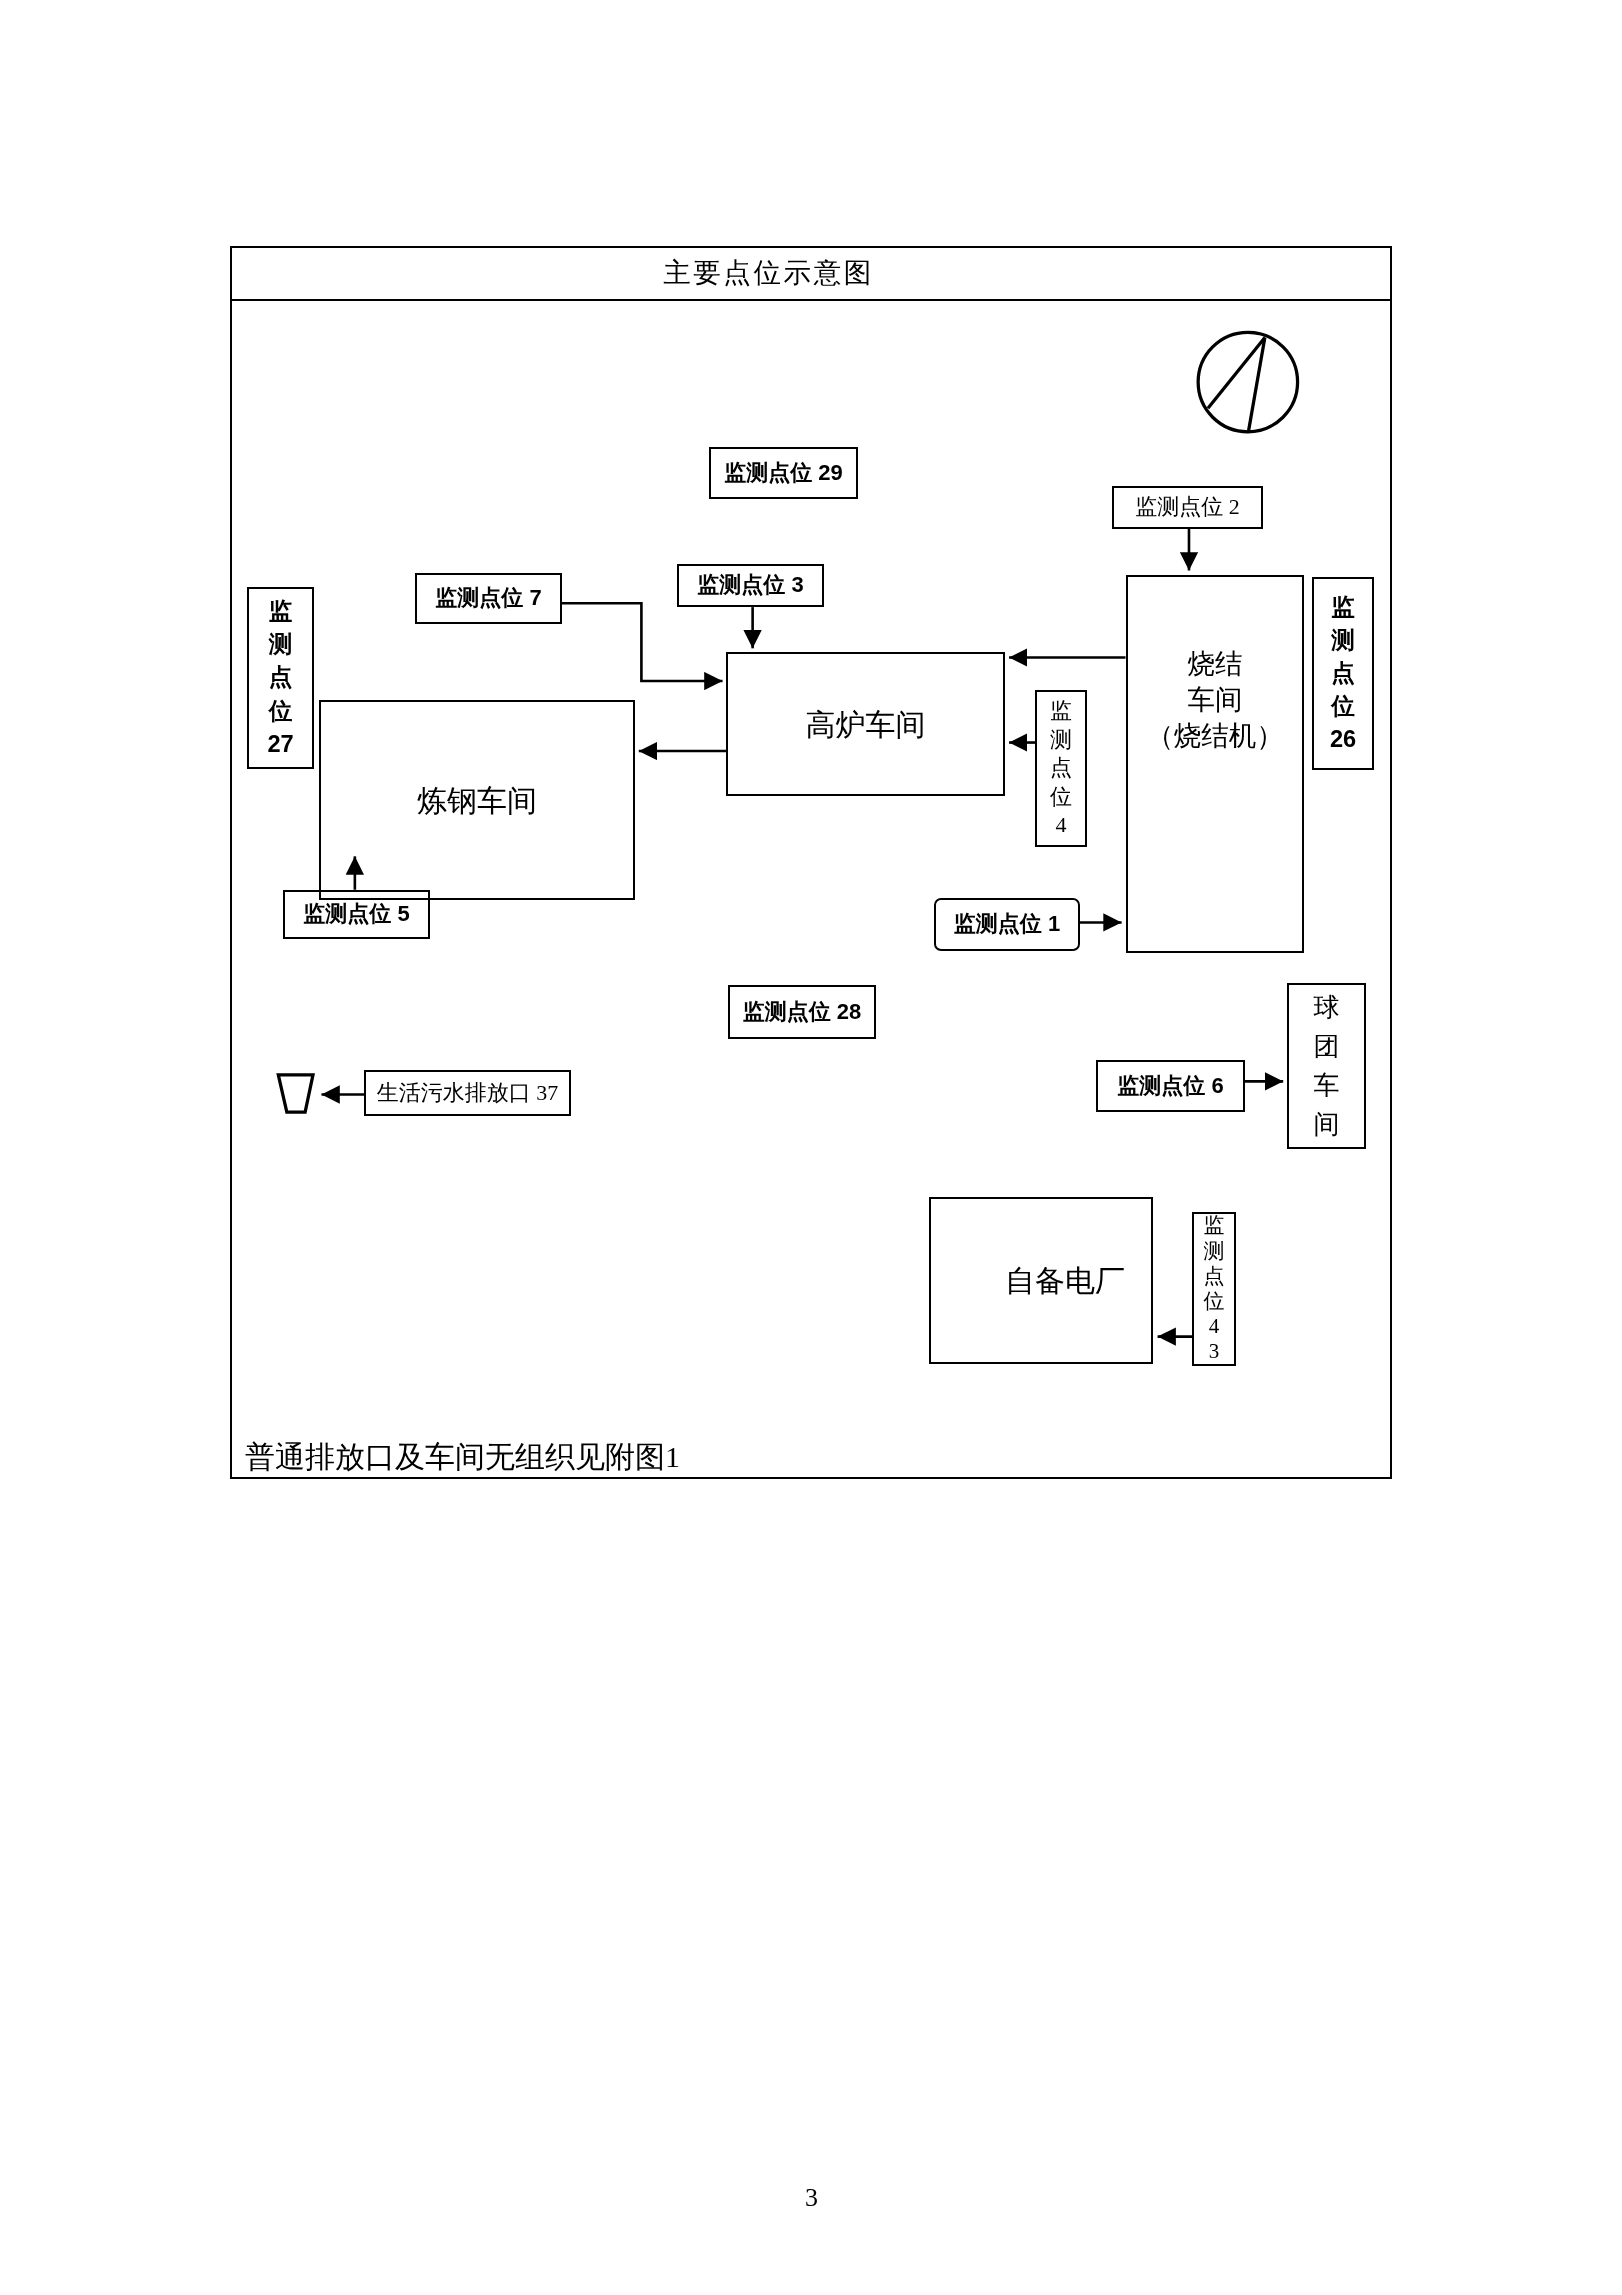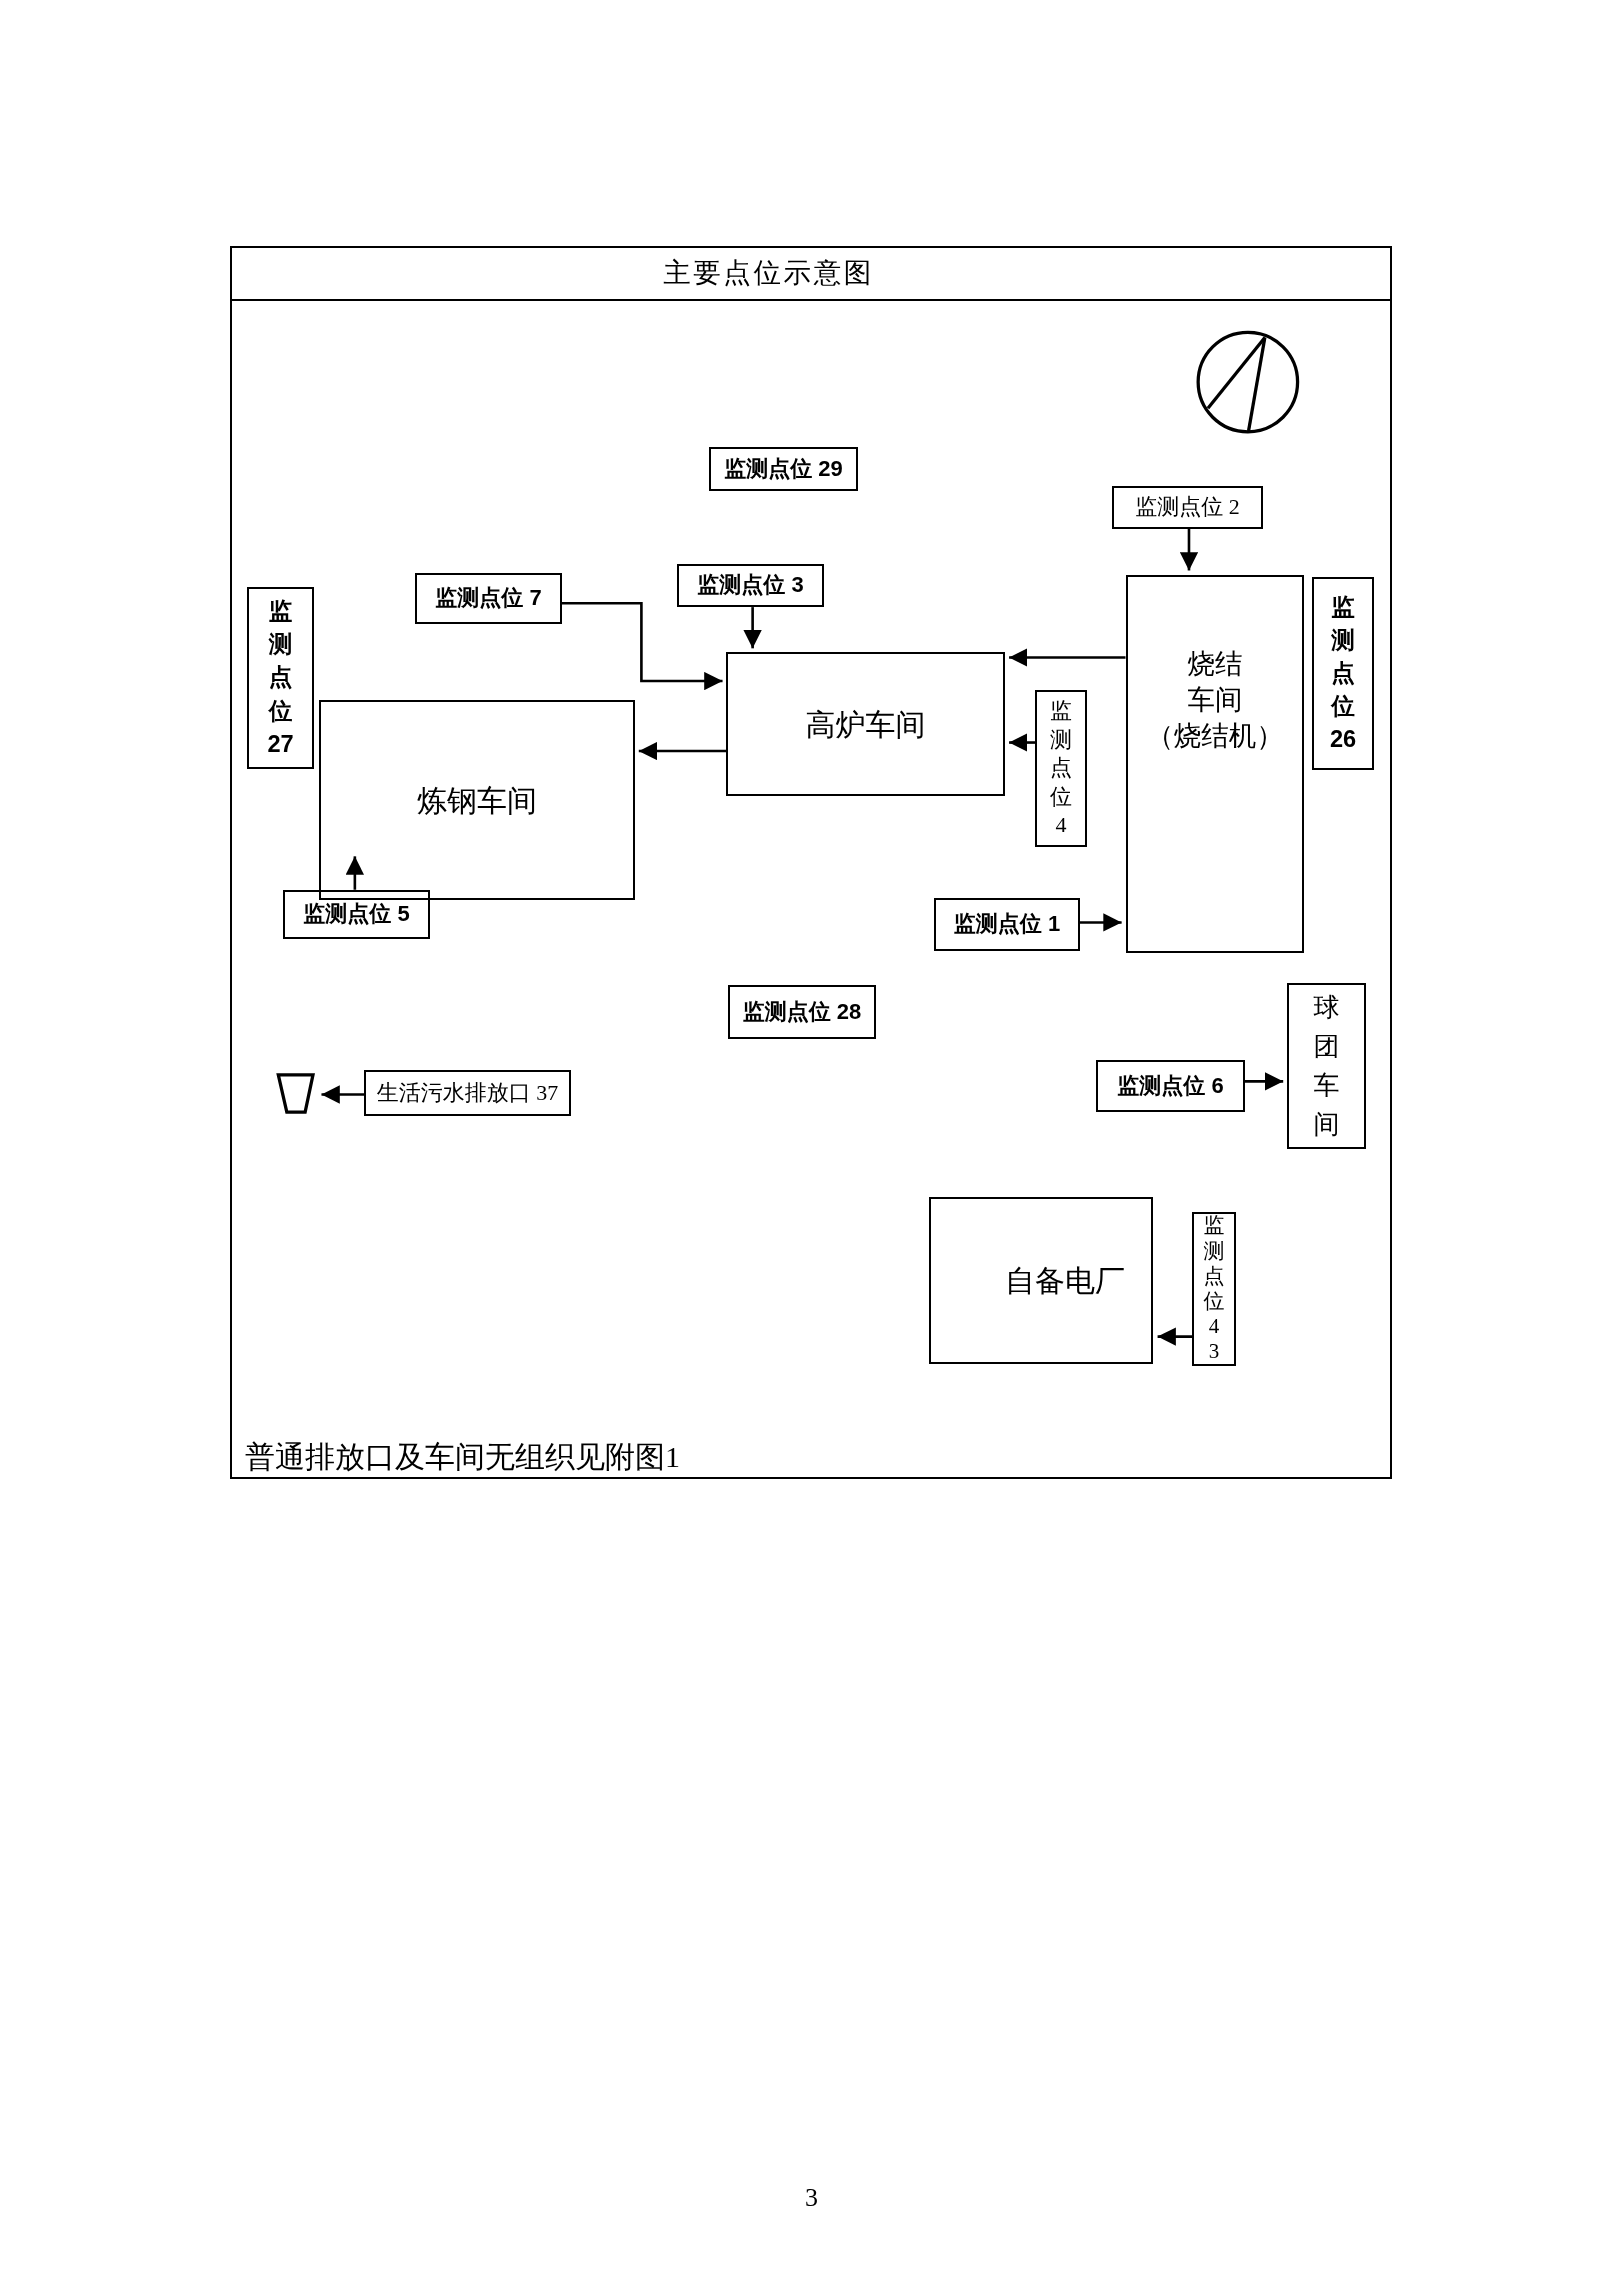--- a/index.html
+++ b/index.html
@@ -94,21 +94,21 @@
     <span>球
 团
 车
 间</span>
   </div>
 
   <div class="box serif ws" style="left:929px; top:1197px; width:224px; height:167px;padding-left:48px;">
     <span>自备电厂</span>
   </div>
 
-  <div class="box sans mp" style="left:709px; top:447px; width:149px; height:44px;">
+  <div class="box sans mp" style="left:709px; top:447px; width:149px; height:52px;">
     <span>监测点位 29</span>
   </div>
 
   <div class="box serif mp" style="left:1112px; top:486px; width:151px; height:43px;">
     <span>监测点位 2</span>
   </div>
 
   <div class="box sans mp" style="left:415px; top:573px; width:147px; height:51px;">
     <span>监测点位 7</span>
   </div>
@@ -138,21 +138,21 @@
 测
 点
 位
 4</span>
   </div>
 
   <div class="box sans mp" style="left:283px; top:890px; width:147px; height:49px;">
     <span>监测点位 5</span>
   </div>
 
-  <div class="box sans mp" style="left:934px; top:898px; width:146px; height:53px;">
+  <div class="box sans mp" style="left:934px; top:898px; width:146px; height:53px;border-radius:7px;">
     <span>监测点位 1</span>
   </div>
 
   <div class="box sans mp" style="left:728px; top:985px; width:148px; height:54px;">
     <span>监测点位 28</span>
   </div>
 
   <div class="box sans mp" style="left:1096px; top:1060px; width:149px; height:52px;">
     <span>监测点位 6</span>
   </div>

